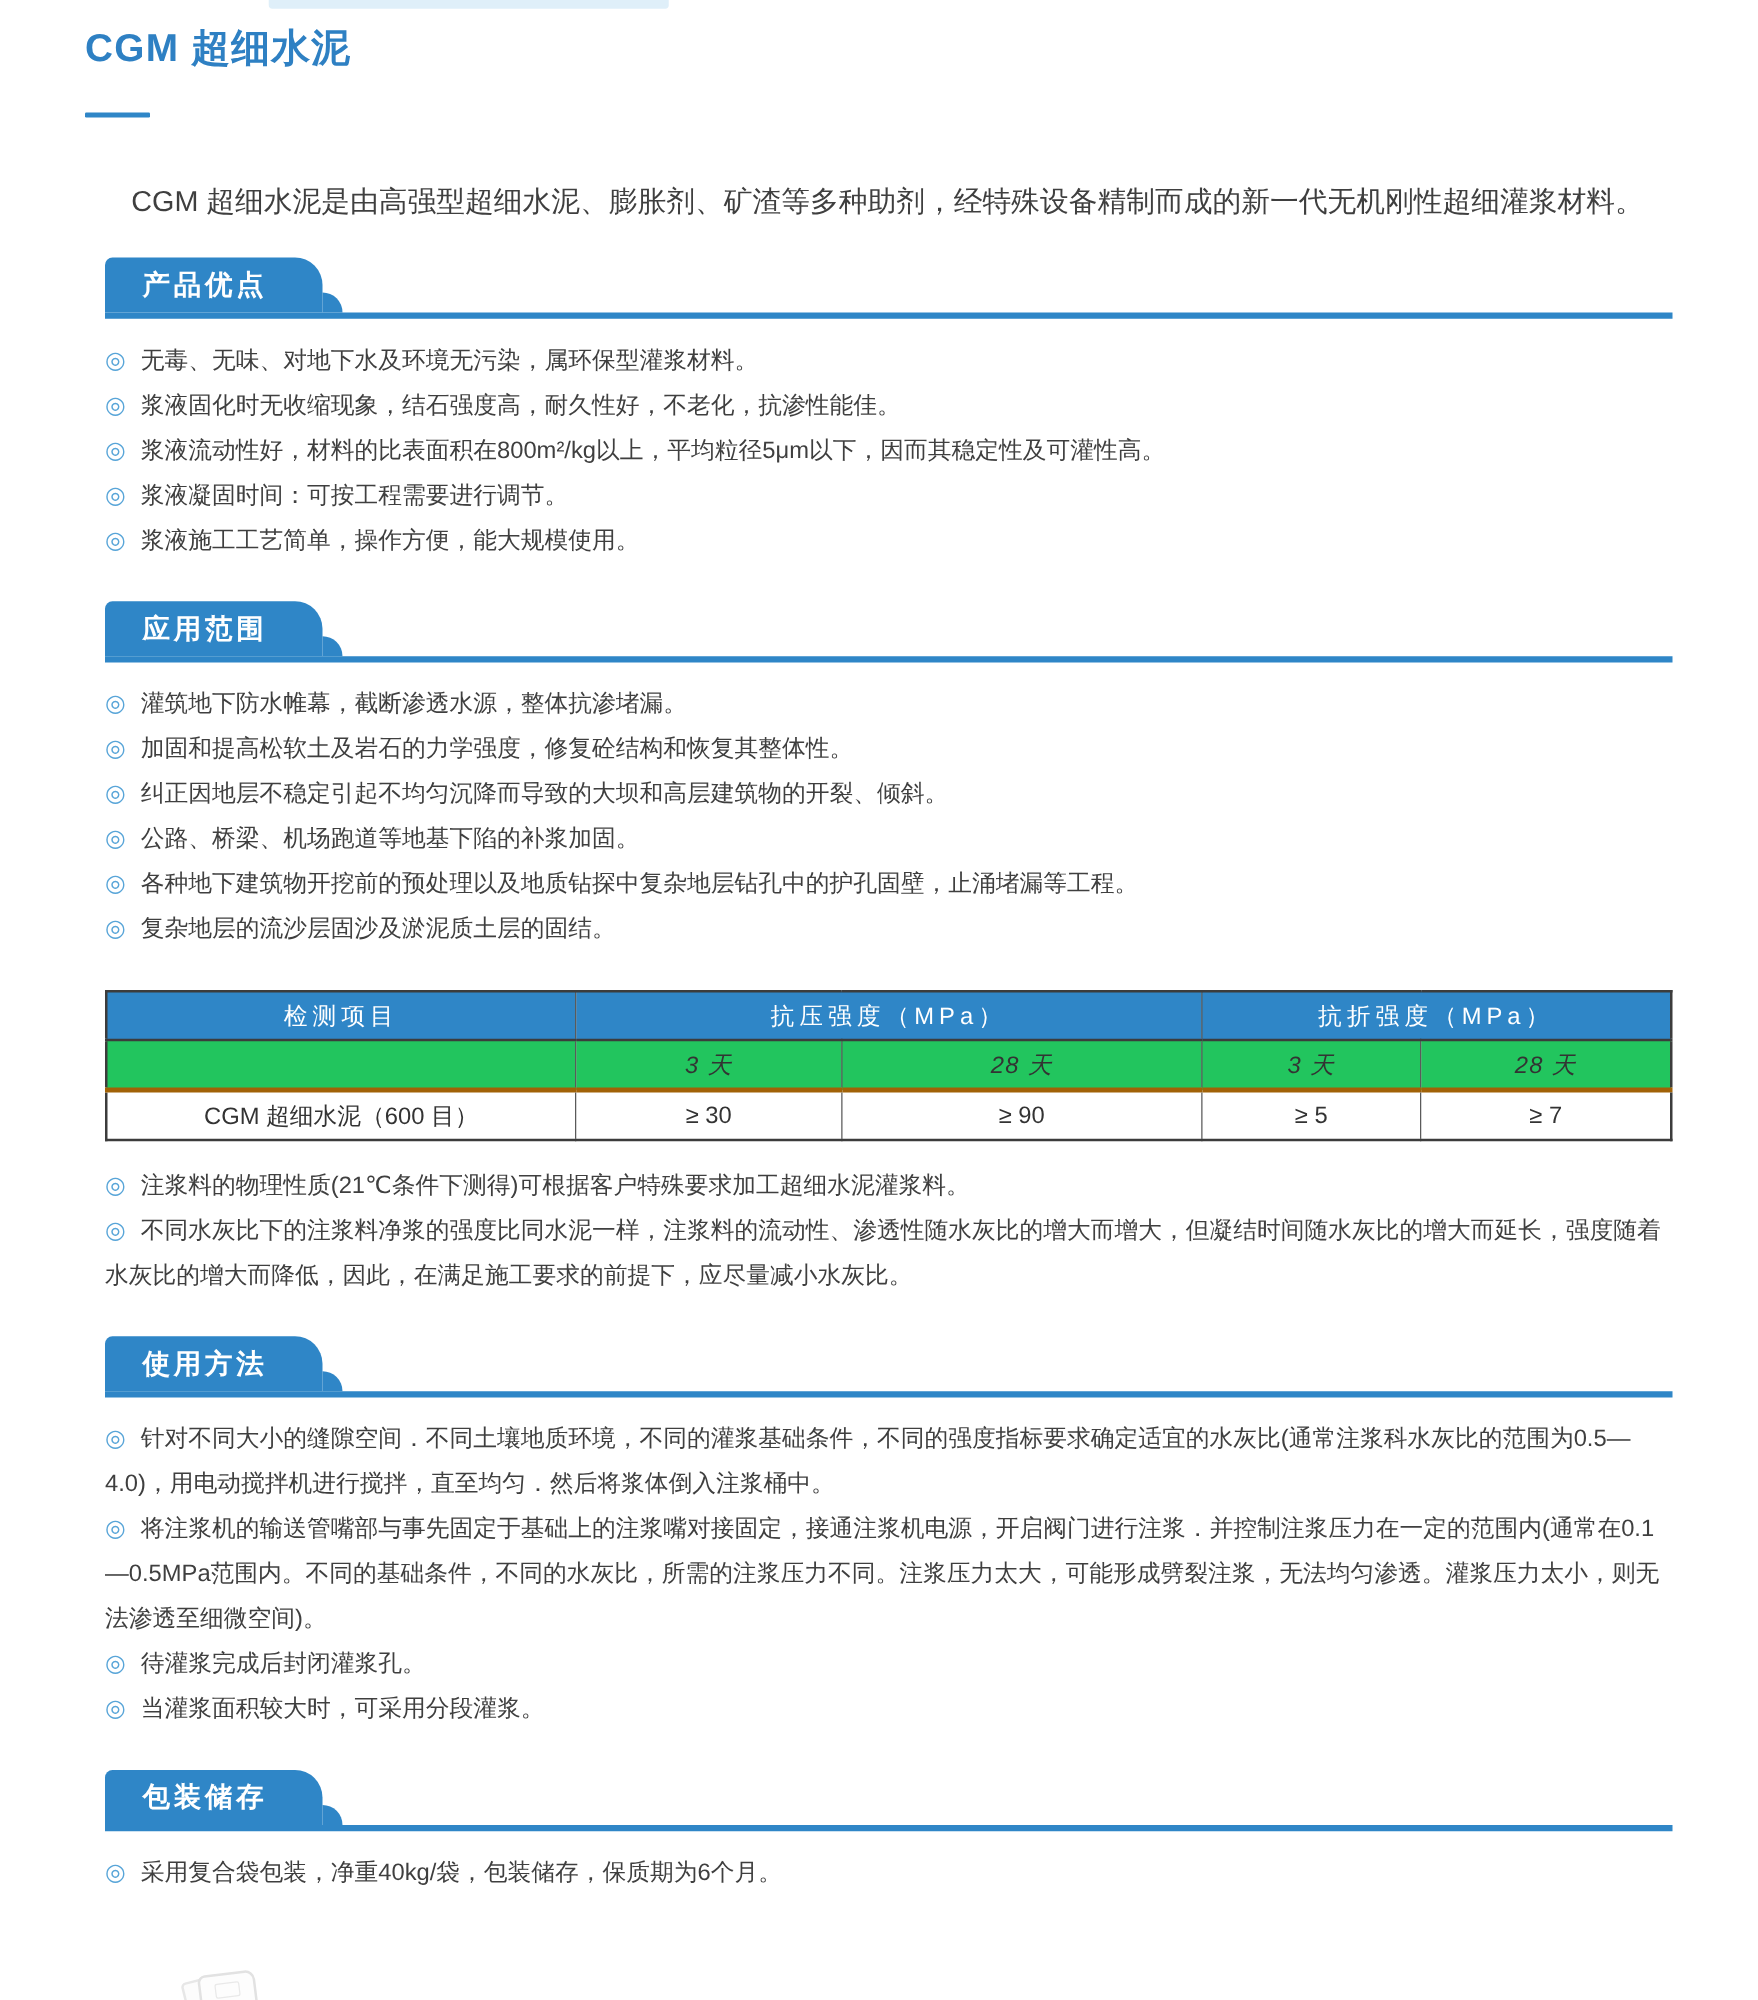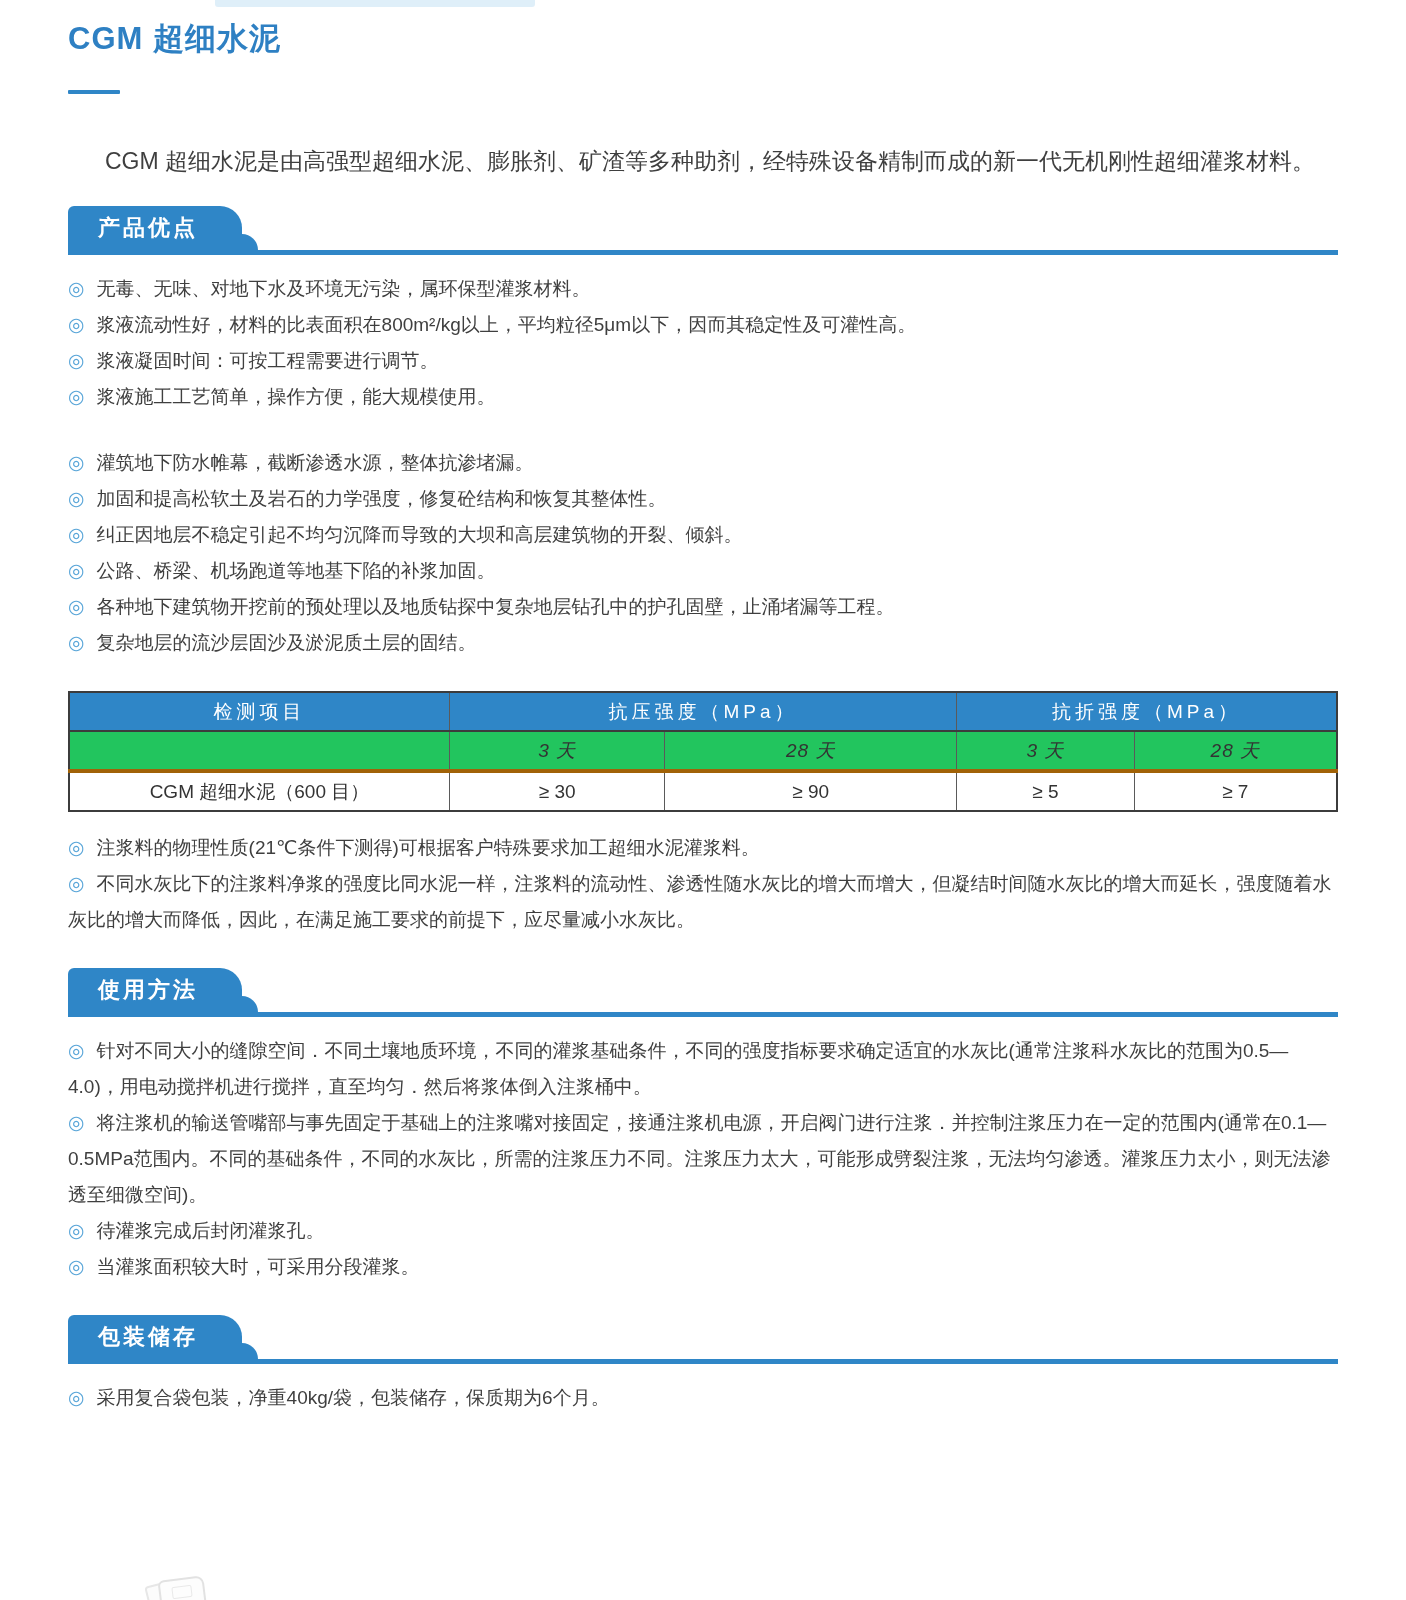--- a/index.html
+++ b/index.html
@@ -20,21 +20,21 @@
   }
   .page-title{
     margin:0;font-size:31px;font-weight:bold;color:#2e80c3;letter-spacing:1px;
   }
   .title-underline{
     width:52px;height:4px;background:#2f86c7;margin-top:30px;border-radius:1px;
   }
   .intro{
     margin:52px 0 0 0;padding-left:37px;font-size:23px;line-height:30px;color:#3f3f3f;
   }
-  .section{margin-top:30px;}
+  .section{margin-top:30px;margin-left:16px;}
   .section-header{position:relative;}
   .section-tab{
     position:relative;display:inline-block;
     height:44px;line-height:44px;
     padding:0 44px 0 30px;
     background:#2f86c7;color:#ffffff;
     font-size:22px;font-weight:bold;letter-spacing:3px;
     border-radius:6px 22px 0 0;
     vertical-align:bottom;
   }
@@ -103,27 +103,32 @@
 
   <p class="intro">CGM 超细水泥是由高强型超细水泥、膨胀剂、矿渣等多种助剂，经特殊设备精制而成的新一代无机刚性超细灌浆材料。</p>
 
   <div class="section">
     <div class="section-header">
       <div class="section-tab"><span>产品优点</span></div>
       <div class="section-rule"></div>
     </div>
     <ul class="bullets">
       <li><span class="bl">◎</span><span>无毒、无味、对地下水及环境无污染，属环保型灌浆材料。</span></li>
+      <li><span class="bl">◎</span><span>浆液固化时无收缩现象，结石强度高，耐久性好，不老化，抗渗性能佳。</span></li>
       <li><span class="bl">◎</span><span>浆液流动性好，材料的比表面积在800m²/kg以上，平均粒径5μm以下，因而其稳定性及可灌性高。</span></li>
       <li><span class="bl">◎</span><span>浆液凝固时间：可按工程需要进行调节。</span></li>
       <li><span class="bl">◎</span><span>浆液施工工艺简单，操作方便，能大规模使用。</span></li>
     </ul>
   </div>
 
   <div class="section">
+    <div class="section-header">
+      <div class="section-tab"><span>应用范围</span></div>
+      <div class="section-rule"></div>
+    </div>
     <ul class="bullets">
       <li><span class="bl">◎</span><span>灌筑地下防水帷幕，截断渗透水源，整体抗渗堵漏。</span></li>
       <li><span class="bl">◎</span><span>加固和提高松软土及岩石的力学强度，修复砼结构和恢复其整体性。</span></li>
       <li><span class="bl">◎</span><span>纠正因地层不稳定引起不均匀沉降而导致的大坝和高层建筑物的开裂、倾斜。</span></li>
       <li><span class="bl">◎</span><span>公路、桥梁、机场跑道等地基下陷的补浆加固。</span></li>
       <li><span class="bl">◎</span><span>各种地下建筑物开挖前的预处理以及地质钻探中复杂地层钻孔中的护孔固壁，止涌堵漏等工程。</span></li>
       <li><span class="bl">◎</span><span>复杂地层的流沙层固沙及淤泥质土层的固结。</span></li>
     </ul>
   </div>
 

